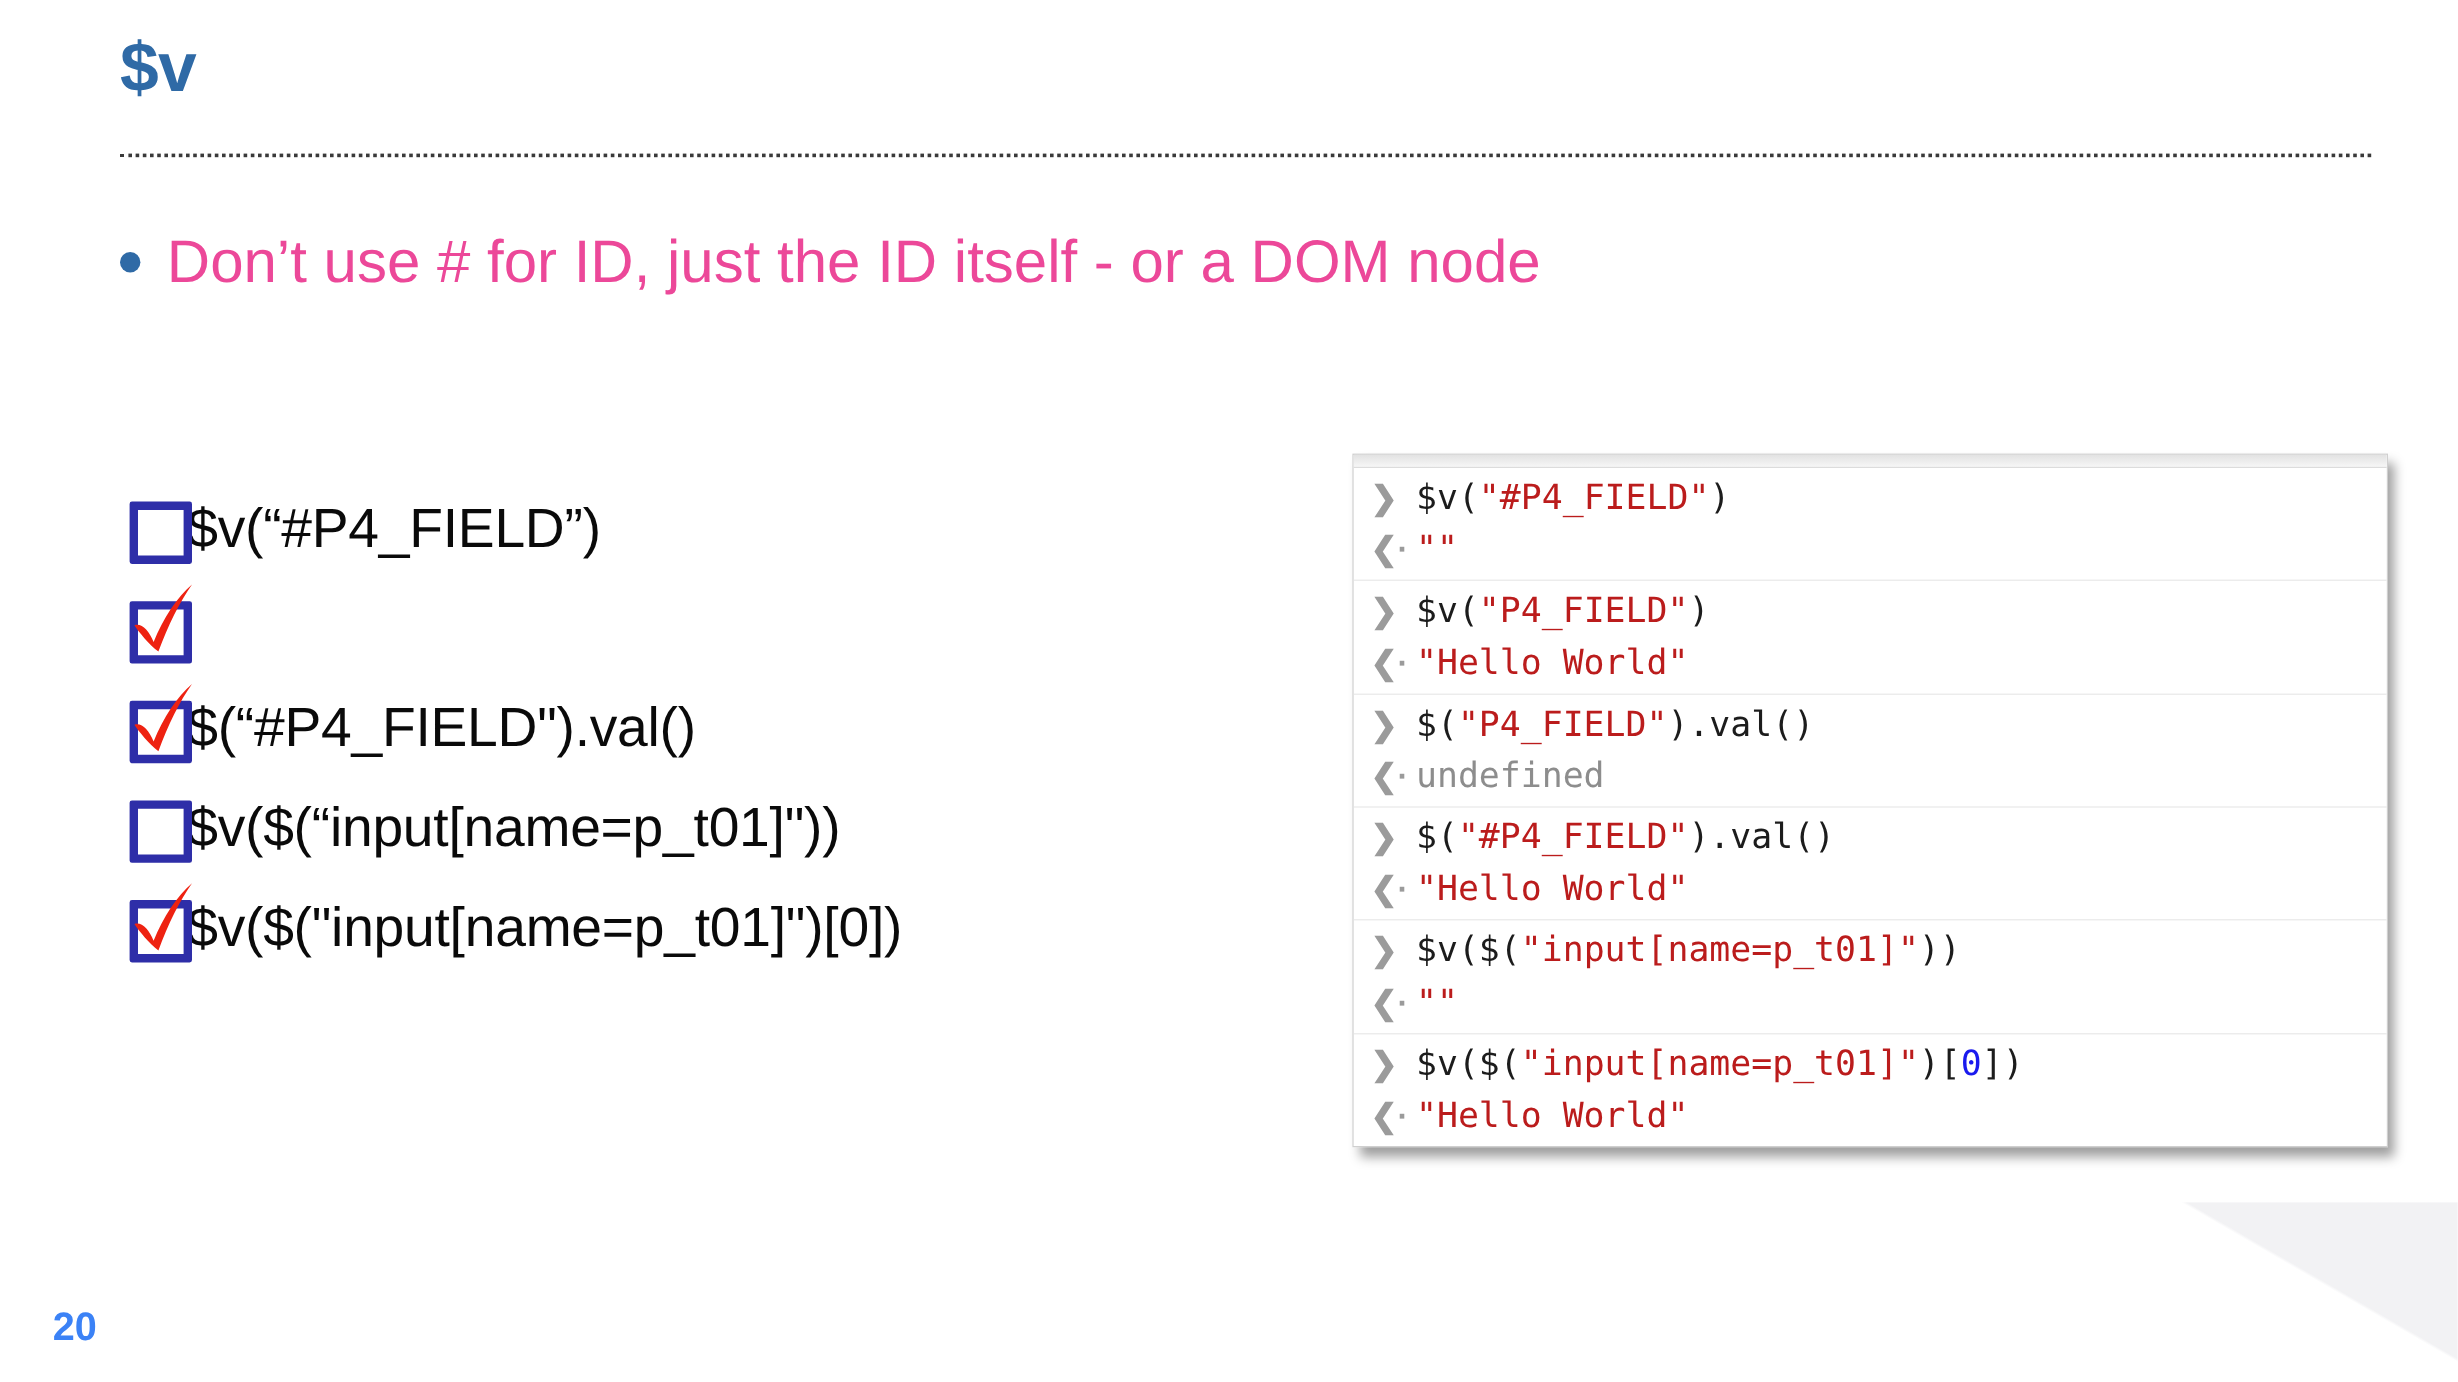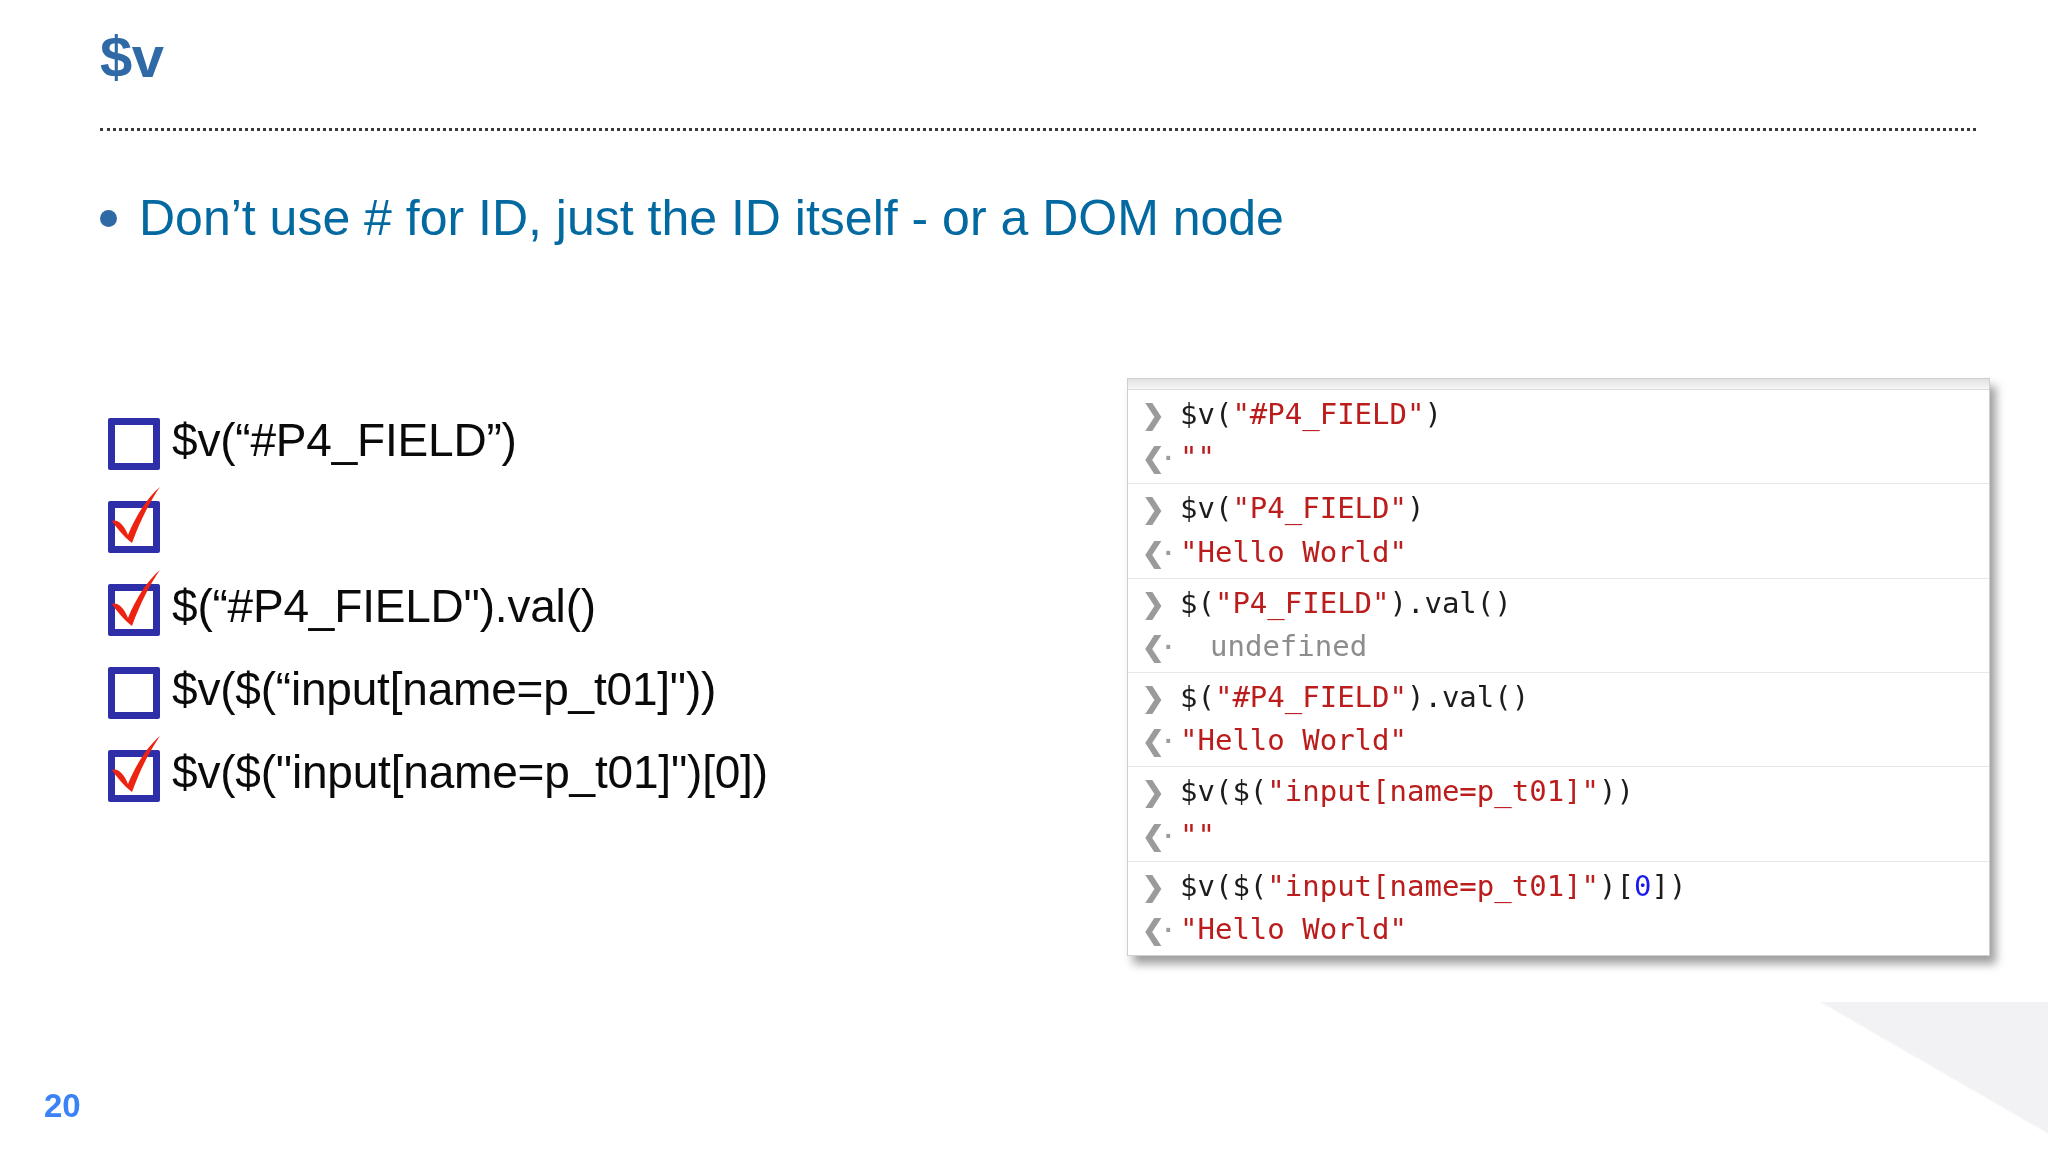--- a/index.html
+++ b/index.html
@@ -58,38 +58,38 @@
   }
   .bullet-dot {
     width: 17px;
     height: 17px;
     border-radius: 50%;
     background: #2f6aa6;
     flex: 0 0 auto;
   }
   .bullet-text {
     font-size: 50px;
-    color: #0369a1;
+    color: #ec4899;
     line-height: 1.05;
     white-space: nowrap;
   }
 
   
   .checklist {
     position: absolute;
     left: 104px;
     top: 398px;
     display: flex;
     flex-direction: column;
   }
   .check-item {
     display: flex;
     align-items: center;
     height: 83px;
-    gap: 16px;
+    gap: 0;
   }
   .check-box {
     position: relative;
     width: 52px;
     height: 52px;
     flex: 0 0 auto;
   }
   .check-box .frame {
     position: absolute;
     left: 4px;
@@ -156,21 +156,21 @@
     color: #9b9b9b;
     font-family: "Liberation Sans", sans-serif;
     font-size: 27px;
     font-weight: bold;
   }
   .gutter.in::before  { content: "\276F"; }
   .gutter.out::before { content: "\276E\00B7"; }
   .code { color: #1c1c1c; }
   .tok-str { color: #bb1c1c; }
   .tok-num { color: #1a1aee; }
-  .tok-undef { color: #8d8d8d; margin-left: 30px; }
+  .tok-undef { color: #8d8d8d; }
 
   
   .page-num {
     position: absolute;
     left: 44px;
     bottom: 27px;
     font-size: 33px;
     font-weight: bold;
     color: #3b82f6;
   }

